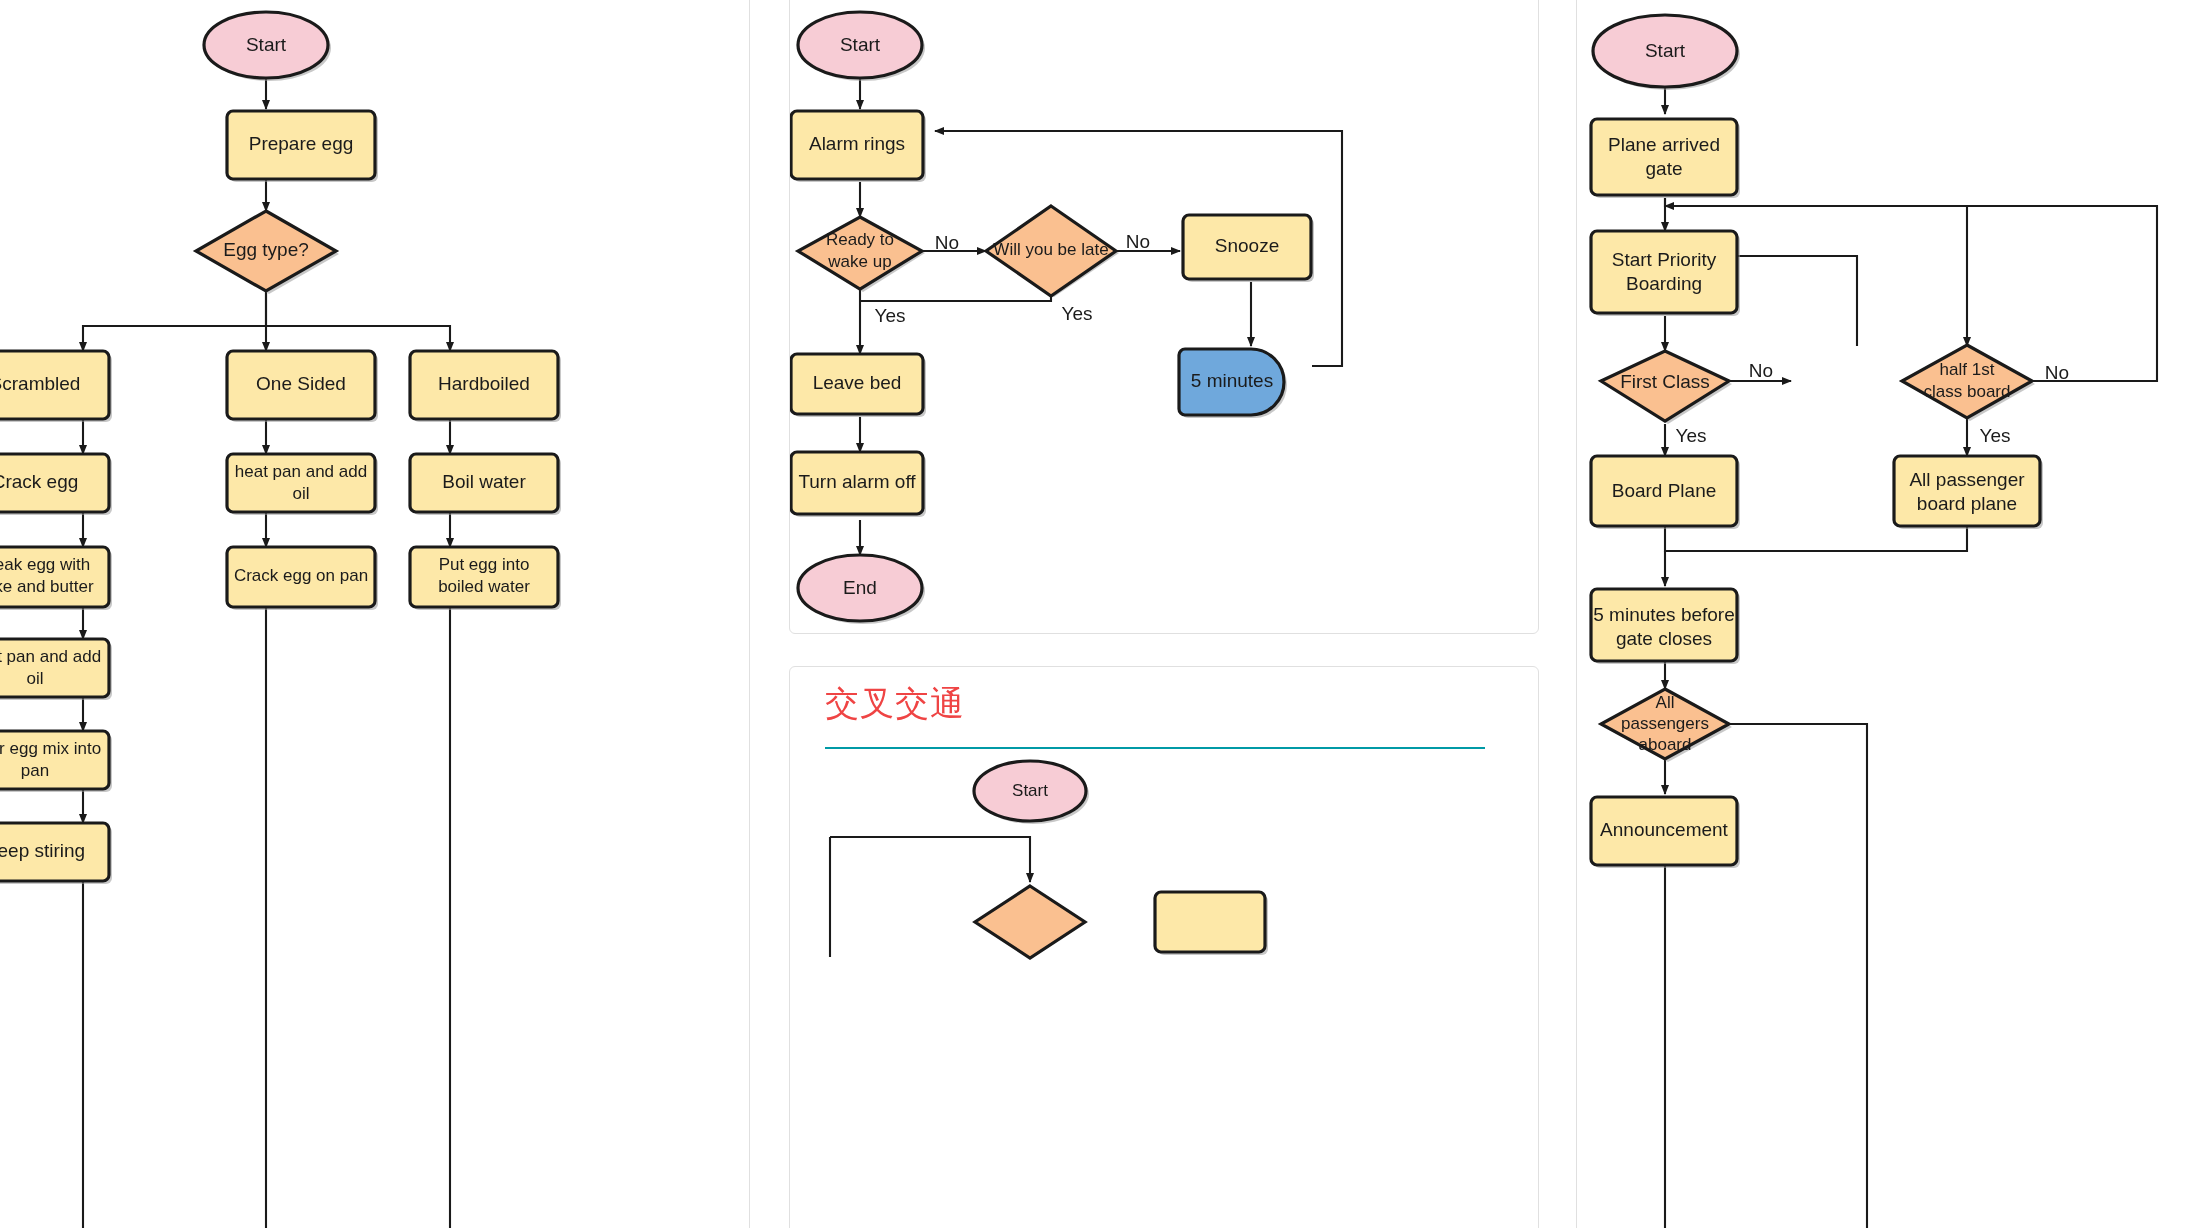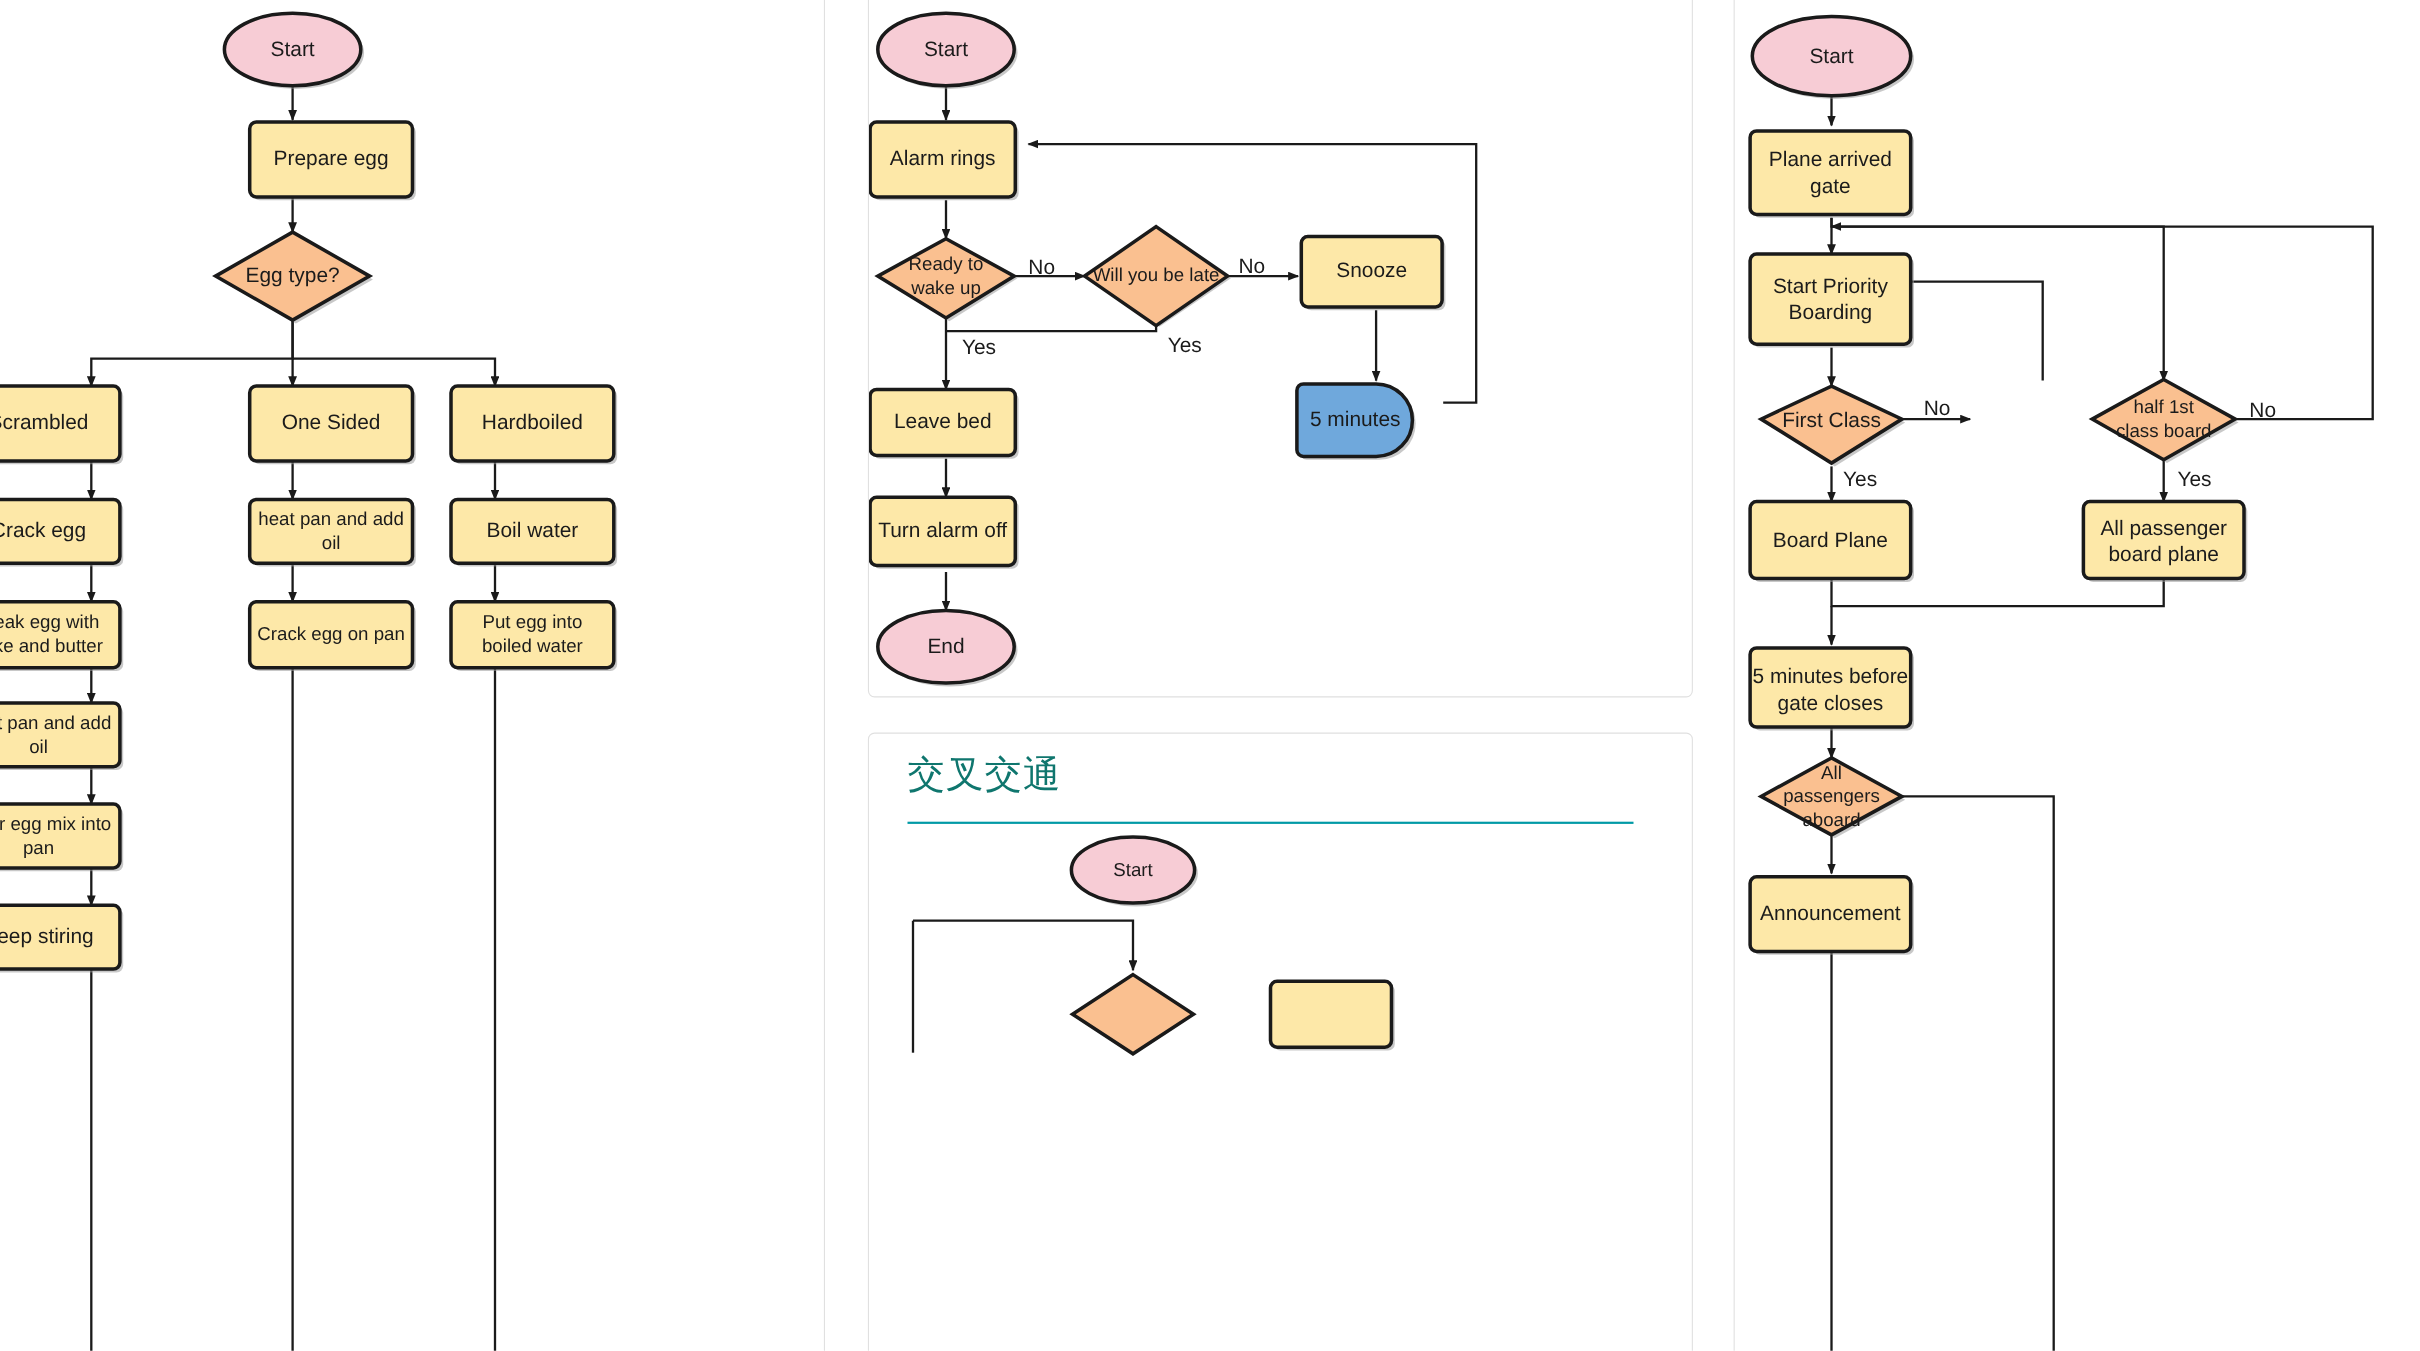--- a/index.html
+++ b/index.html
@@ -18,21 +18,21 @@
   .card {
     position: absolute;
     background: #ffffff;
     border: 1px solid #e0e0e0;
     border-radius: 6px;
     box-sizing: border-box;
     overflow: hidden;
   }
   .card-title {
     position: absolute;
-    color: #0f766e;
+    color: #ef4444;
     font-size: 34px;
     font-weight: 400;
     letter-spacing: 1px;
     white-space: nowrap;
   }
   .card-rule {
     position: absolute;
     height: 2px;
     background: #009aa6;
   }

